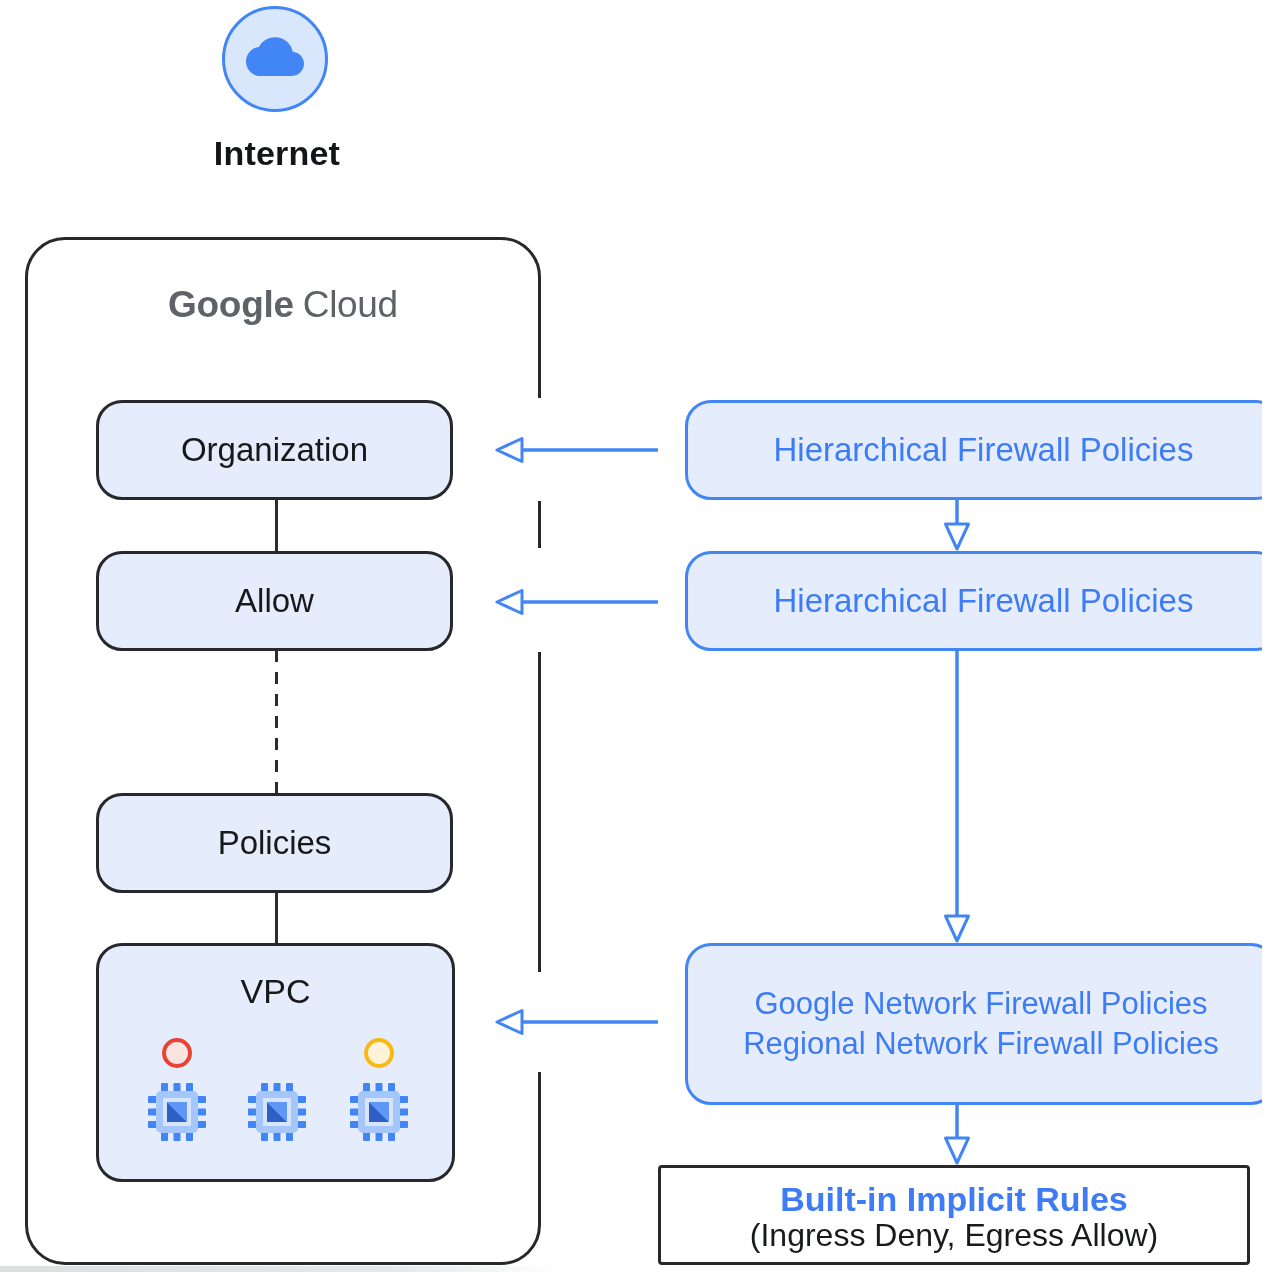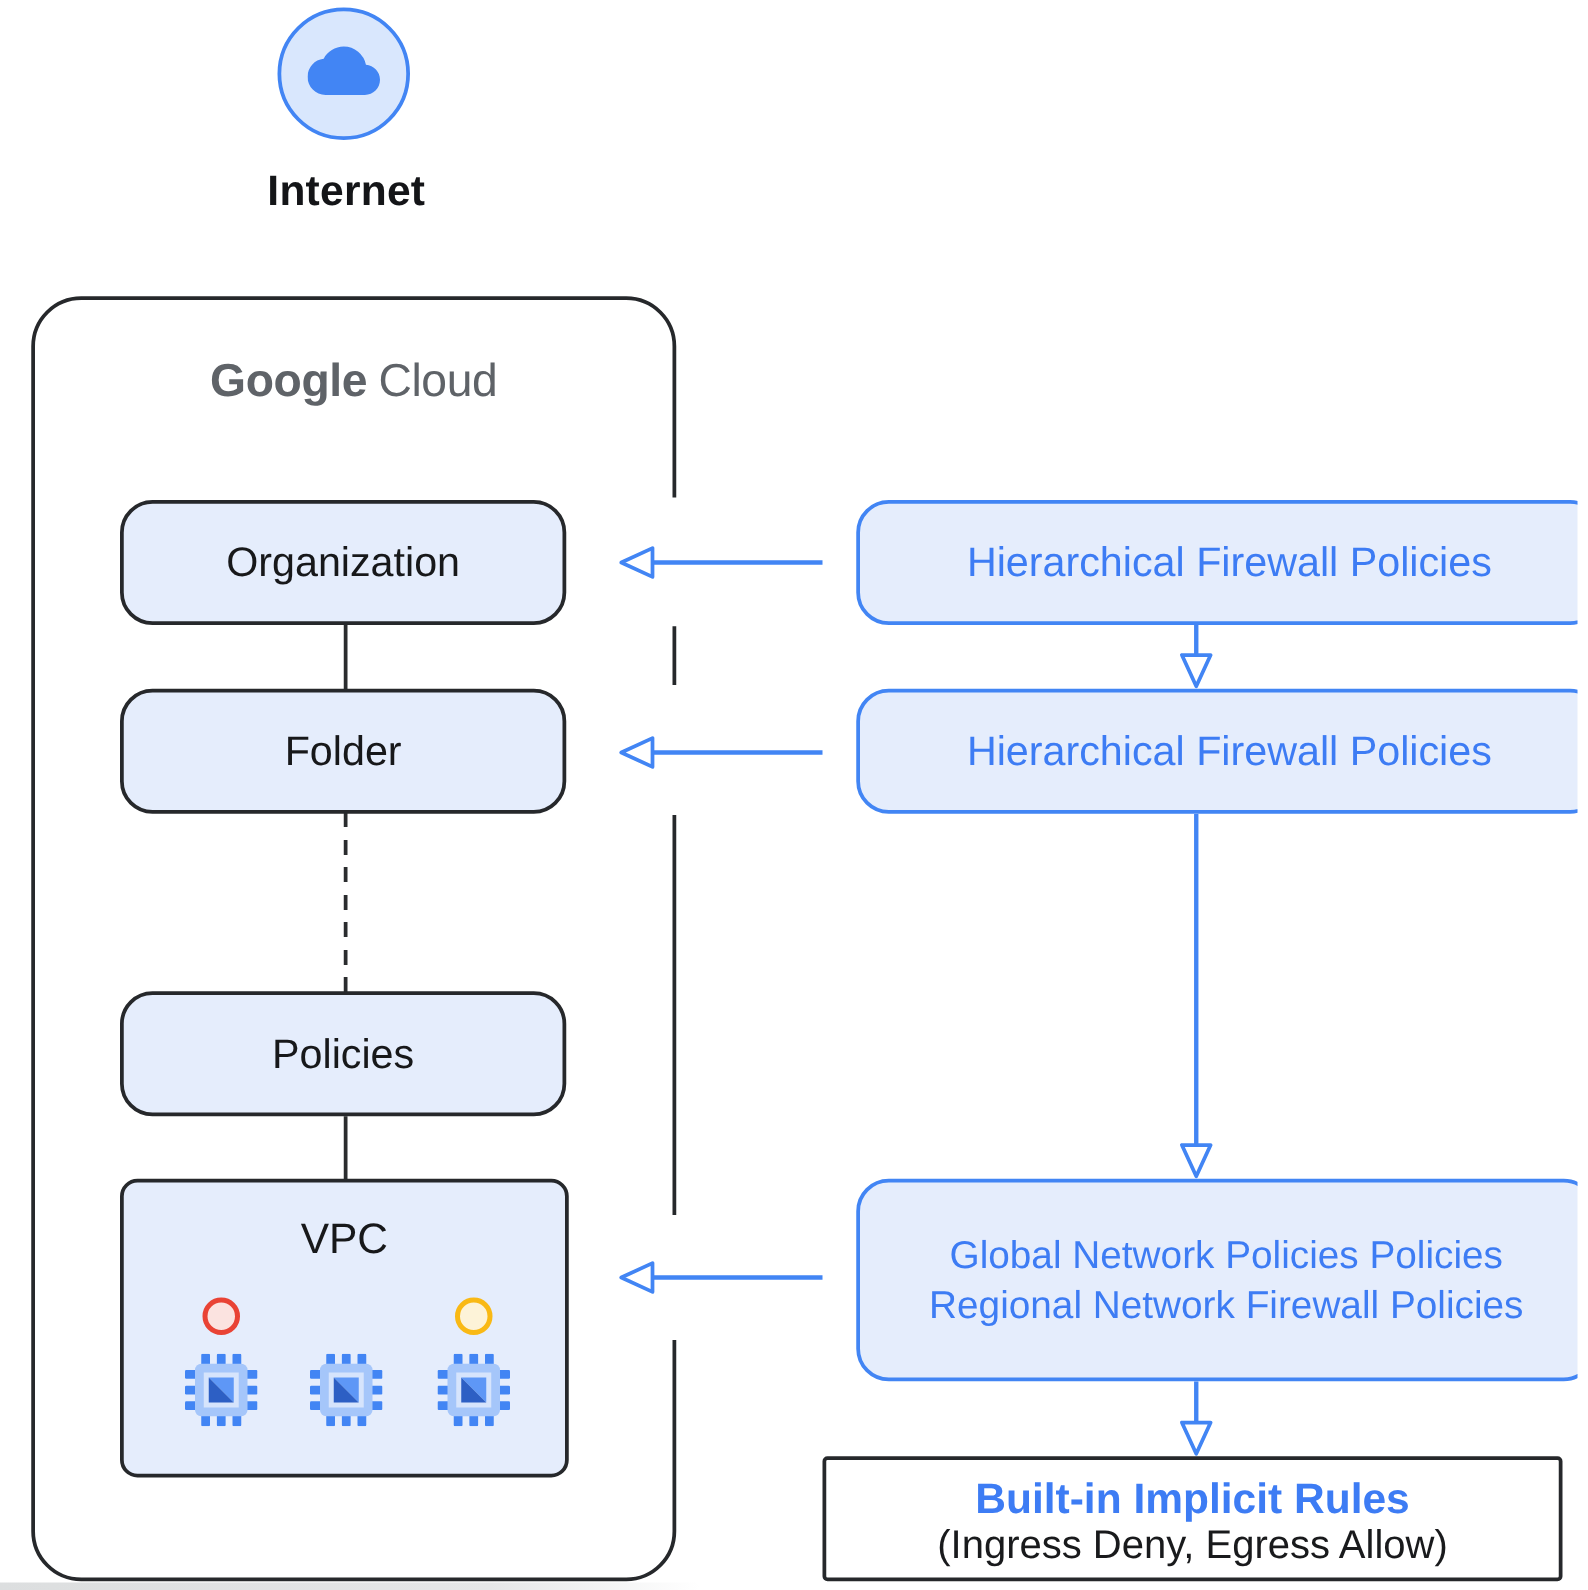--- a/index.html
+++ b/index.html
@@ -39,21 +39,21 @@
   
   .node{
     left:96px;width:357px;height:100px;background:#e5edfc;
     border:3px solid #26282b;border-radius:26px;z-index:3;
     display:flex;align-items:center;justify-content:center;
     font-size:33px;font-weight:500;color:#17181a;
   }
   .node-org{top:400px;}
   .node-folder{top:551px;}
   .node-project{top:793px;}
-  .node-vpc{top:943px;height:239px;width:359px;align-items:flex-start;padding-top:26px;border-radius:14px;}
+  .node-vpc{top:943px;height:239px;width:359px;align-items:flex-start;padding-top:26px;}
 
   
   .vline{left:275px;width:3px;background:#2a2c2e;z-index:0;}
   .vl-1{top:500px;height:52px;}
   .vl-2{top:893px;height:51px;}
   .vdash{
     left:275px;width:3px;top:650px;height:144px;z-index:0;
     background:repeating-linear-gradient(to bottom,#2a2c2e 0 12px,transparent 12px 22px);
   }
 
@@ -119,21 +119,21 @@
   </div>
 
   <div class="abs vline vl-1"></div>
   <div class="abs vdash"></div>
   <div class="abs vline vl-2"></div>
 
   <div class="abs node node-org">
     <span>Organization</span>
   </div>
   <div class="abs node node-folder">
-    <span>Folder</span>
+    <span>Allow</span>
   </div>
   <div class="abs node node-project">
     <span>Policies</span>
   </div>
   <div class="abs node node-vpc">
     <span style="font-size:34px;">VPC</span>
   </div>
 
   <div class="abs dot dot-red"></div>
   <div class="abs dot dot-yellow"></div>
@@ -205,21 +205,21 @@
     </svg>
   </div>
 
   <div class="abs policy policy-1">
     <span>Hierarchical Firewall Policies</span>
   </div>
   <div class="abs policy policy-2">
     <span>Hierarchical Firewall Policies</span>
   </div>
   <div class="abs policy policy-3">
-    <span>Global Network Policies Policies</span>
+    <span>Google Network Firewall Policies</span>
     <span>Regional Network Firewall Policies</span>
   </div>
 
   <div class="abs builtin">
     <span class="t">Built-in Implicit Rules</span>
     <span class="s">(Ingress Deny, Egress Allow)</span>
   </div>
 
   <div class="abs arrow ah-left-1">
     <svg width="166" height="32" viewBox="0 0 166 32">

